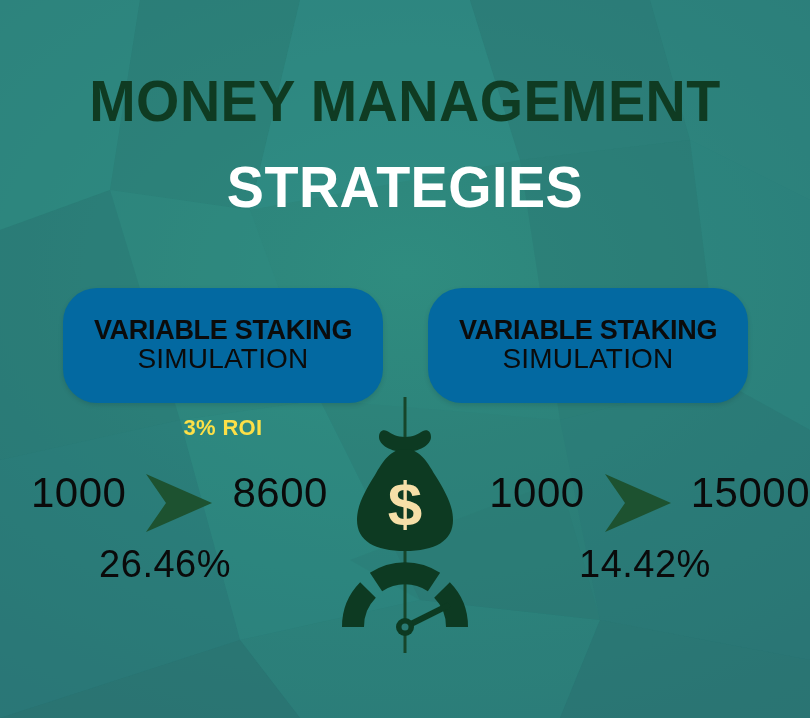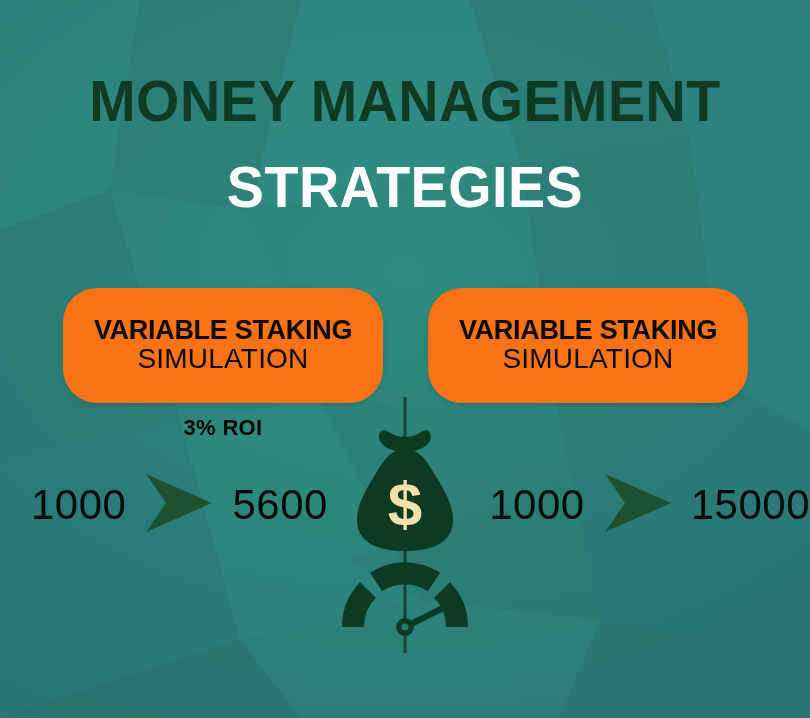--- a/index.html
+++ b/index.html
@@ -65,21 +65,21 @@
     left: 63px;
     top: 288px;
     width: 685px;
     display: flex;
     justify-content: space-between;
   }
   .card {
     width: 320px;
     height: 115px;
     border-radius: 34px;
-    background: #f97316;
+    background: #0369a1;
     display: flex;
     flex-direction: column;
     align-items: center;
     justify-content: center;
     box-shadow: 0 2px 5px rgba(0,0,0,0.12);
   }
   .card-title {
     font-size: 27px;
     font-weight: 700;
     color: #0b0b0b;
@@ -103,37 +103,36 @@
     top: 415px;
     width: 685px;
     display: flex;
     justify-content: space-between;
   }
   .roi {
     width: 320px;
     text-align: center;
     font-size: 22px;
     font-weight: 700;
-    color: #000000;
+    color: #fde047;
     letter-spacing: 0.3px;
   }
 
   
   .stats-row {
     position: absolute;
     left: 0; right: 0;
     top: 472px;
     display: flex;
     align-items: center;
     justify-content: center;
   }
   .side {
     width: 340px;
     display: flex;
-    align-items: center;
     justify-content: center;
     gap: 14px;
     margin-left: 31px;
   }
   .side.left { padding-right: 38px; }
   .side.right { padding-left: 38px; }
   .num {
     font-size: 42px;
     font-weight: 300;
     color: #0a0a0a;
@@ -225,36 +224,45 @@
   </div>
 
   <div class="stats-row">
     <div class="side left">
       <span class="num">1000</span>
       <span class="arrow-icon">
         <svg width="78" height="62" viewBox="0 0 78 62" aria-hidden="true">
           <path d="M6 2 L72 31 L6 60 L26 31 Z" fill="#1d5230"></path>
         </svg>
       </span>
-      <span class="num">5600</span>
+      <span class="num">8600</span>
     </div>
 
     <div class="center-gap"></div>
 
     <div class="side right">
       <span class="num">1000</span>
       <span class="arrow-icon">
         <svg width="78" height="62" viewBox="0 0 78 62" aria-hidden="true">
           <path d="M6 2 L72 31 L6 60 L26 31 Z" fill="#1d5230"></path>
         </svg>
       </span>
       <span class="num">15000</span>
     </div>
   </div>
 
+  <div class="pct-row">
+    <div class="pct-side left">
+      <span class="pct">26.46%</span>
+    </div>
+    <div class="center-gap"></div>
+    <div class="pct-side right">
+      <span class="pct">14.42%</span>
+    </div>
+  </div>
 
   <div class="center-graphic">
     <svg width="140" height="262" viewBox="0 0 140 262" aria-hidden="true">
 
       <line x1="70" y1="2" x2="70" y2="258" stroke="#16452a" stroke-width="3"></line>
 
       <g>
         <path d="M70 57
                  C 56 57, 44 50, 44 42
                  C 44 36, 48 34, 52 36

